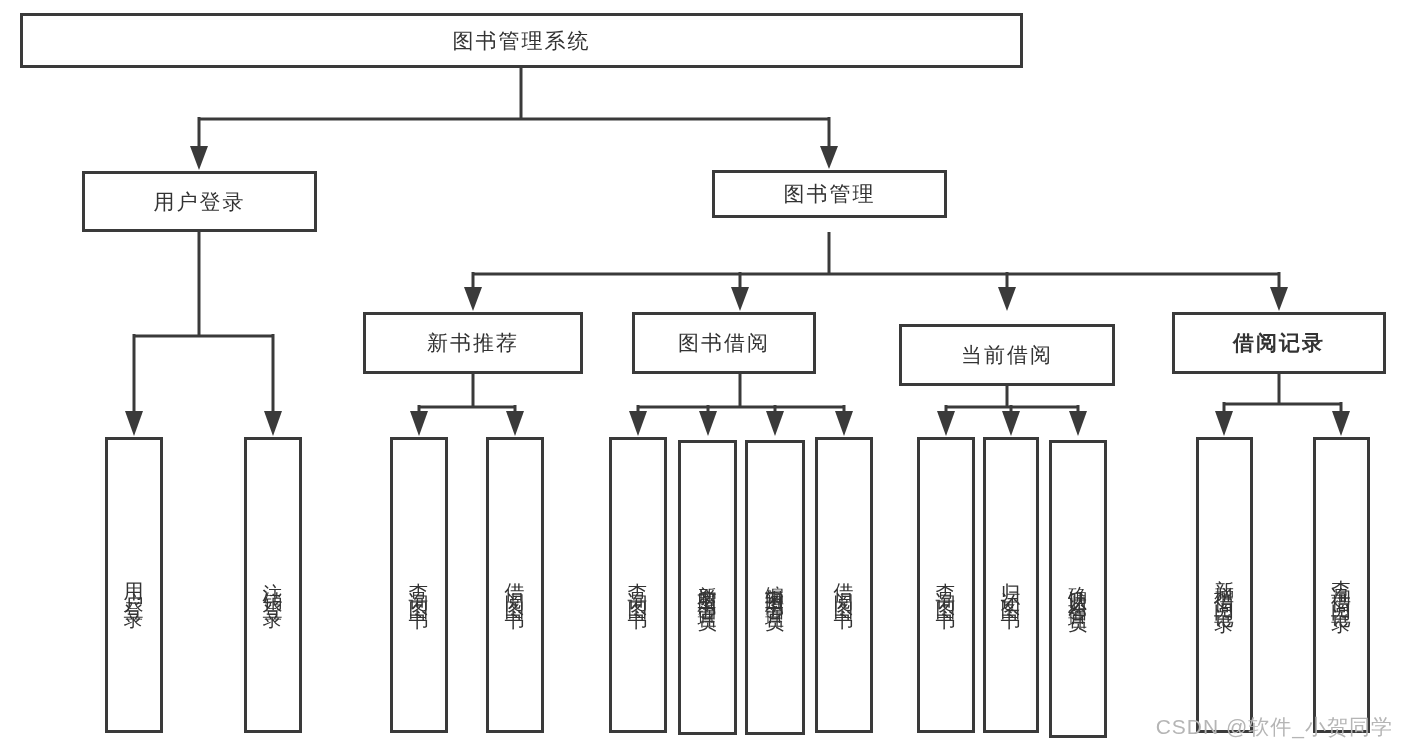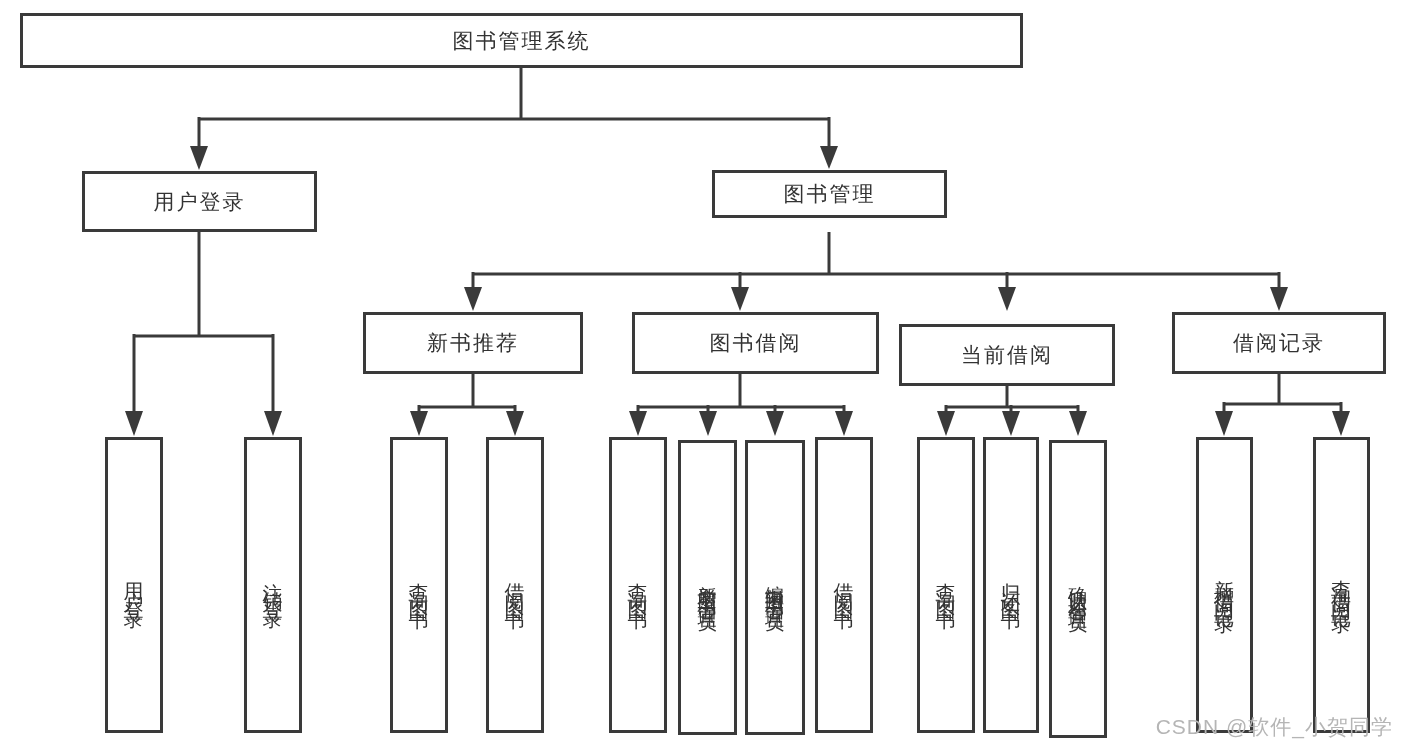--- a/index.html
+++ b/index.html
@@ -127,27 +127,27 @@
   <div class="box" style="left:82px; top:171px; width:235px; height:61px;">
     <span class="hlabel">用户登录</span>
   </div>
   <div class="box" style="left:712px; top:170px; width:235px; height:48px;">
     <span class="hlabel">图书管理</span>
   </div>
 
   <div class="box" style="left:363px; top:312px; width:220px; height:62px;font-family:Liberation Serif, serif;">
     <span class="hlabel">新书推荐</span>
   </div>
-  <div class="box" style="left:632px; top:312px; width:247px; height:62px;">
+  <div class="box" style="left:632px; top:312px; width:184px; height:62px;">
     <span class="hlabel">图书借阅</span>
   </div>
   <div class="box" style="left:899px; top:312px; width:216px; height:62px;margin-top:12px;">
     <span class="hlabel">当前借阅</span>
   </div>
-  <div class="box" style="left:1172px; top:312px; width:214px; height:62px;">
+  <div class="box" style="left:1172px; top:312px; width:214px; height:62px;font-weight:bold;">
     <span class="hlabel">借阅记录</span>
   </div>
 
   <div class="box leaf" style="left:105px; top:437px; width:58px; height:296px;">
     <span class="vlabel">用户登录</span>
   </div>
   <div class="box leaf" style="left:244px; top:437px; width:58px; height:296px;">
     <span class="vlabel">注销登录</span>
   </div>
   <div class="box leaf" style="left:390px; top:437px; width:58px; height:296px;">

